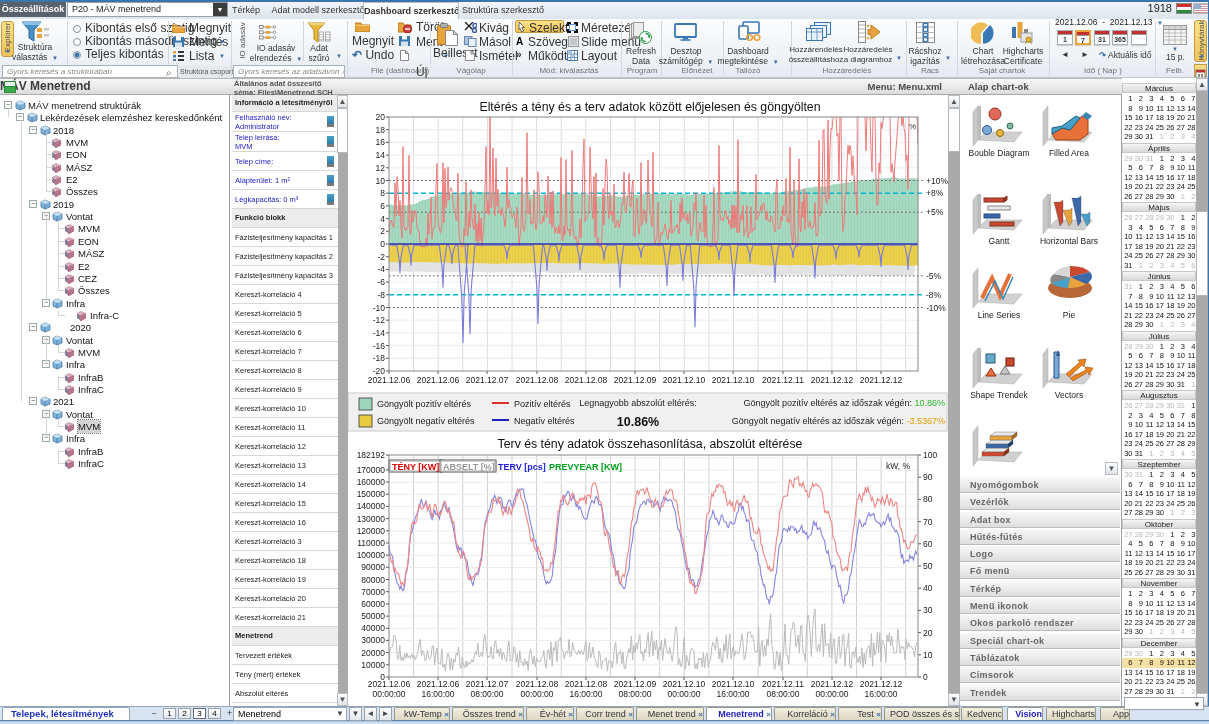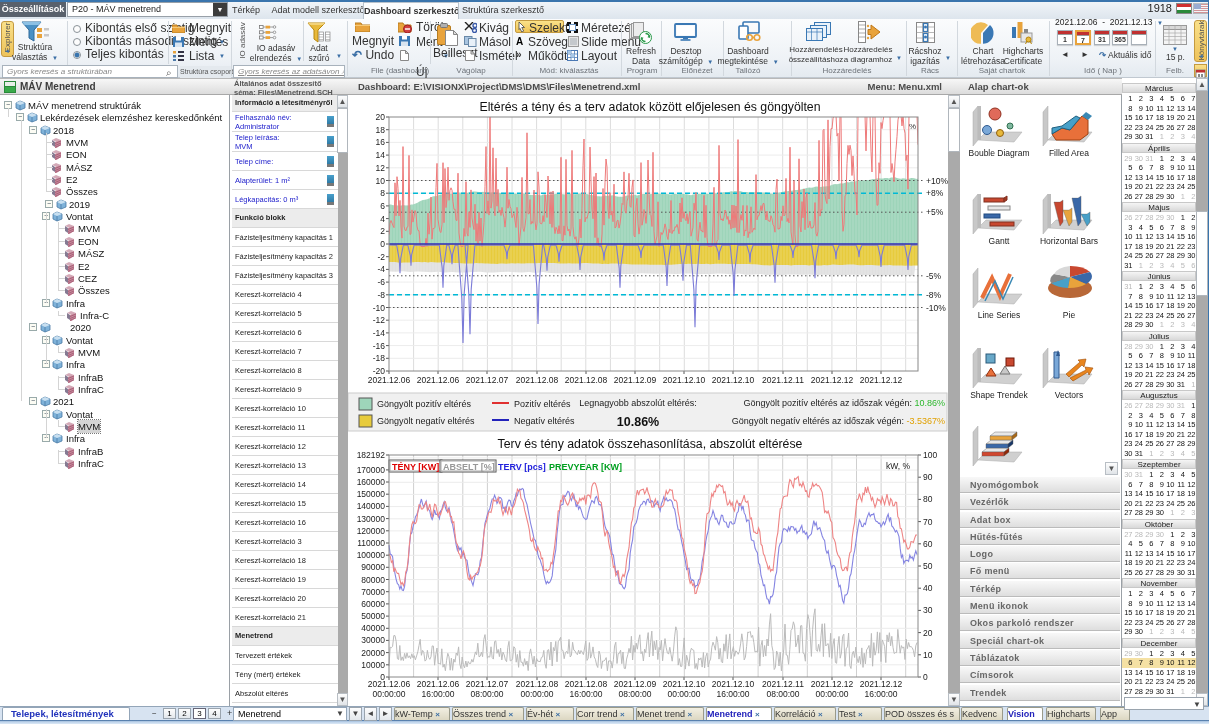--- a/index.html
+++ b/index.html
@@ -21,21 +21,21 @@
 .srch{top:65px;height:13px;background:#fff;border:1px solid #a8b2bc;font-size:8px;font-style:italic;color:#888;line-height:11px;padding-left:4px;outline:none}
 #exptab{left:1px;top:21px;width:13px;height:36px;background:linear-gradient(#f9e08a,#eec35a);border:1px solid #c49a40;border-radius:3px;font-size:7.5px;color:#444;text-align:center}
 #libtab{left:1194px;top:20px;width:13px;height:42px;background:linear-gradient(#f9e08a,#eec35a);border:1px solid #c49a40;border-radius:3px;font-size:7.5px;color:#444}
 .dd{color:#3a6ea5;font-size:6px}
 .radio{width:8px;height:8px;border:1px solid #8a9298;border-radius:50%;background:#fdfdfd;display:inline-block;vertical-align:-1px;margin-right:4px}
 .radio.on{background:radial-gradient(circle at 50% 50%,#3a75ad 0 2px,#fdfdfd 3px)}
 
 .phdr{background:linear-gradient(#f7f7f7,#dcdcdc);border-top:1px solid #b8b8b8;border-bottom:1px solid #a8a8a8;color:#3c3c3c;font-weight:bold}
 
 #treep{left:0;top:78px;width:230px;height:628px;background:#fff;border-right:1px solid #9aa0a6}
-#treehdr{left:0;top:78px;width:230px;height:17px;font-size:10px;line-height:15px;padding-left:20px;color:#3c3c3c}
+#treehdr{left:0;top:78px;width:230px;height:17px;font-size:12px;line-height:15px;color:#3c3c3c}
 .trow{position:absolute;height:13px;font-size:9.5px;color:#111;white-space:nowrap}
 .trow .lbl{position:absolute;top:0;line-height:13px}
 .pm{position:absolute;top:2px;width:8px;height:8px;background:#fcfcf4;border:1px solid #9aa;font-size:7px;line-height:6px;text-align:center;color:#345}
 .sel{background:#d4d4d4;outline:1px dotted #777}
 
 #panel2{left:230px;top:78px;width:118px;height:628px;background:#fff;border-right:1px solid #9aa0a6}
 #p2hdr{left:230px;top:78px;width:118px;height:17px;font-size:7.5px;line-height:8.5px;padding:1px 0 0 4px;color:#555}
 .p2i{position:absolute;left:232px;width:106px;border-bottom:1px solid #d8d8d8;font-size:7.5px;color:#222;padding-left:3px;overflow:hidden;white-space:nowrap}
 .p2h{background:#ececec;font-weight:bold;font-size:7.5px;color:#222}
 .p2b{color:#2222cc}
@@ -59,21 +59,21 @@
 #calin{left:1122px;top:82px;width:74px;height:616px;font-size:7.5px}
 .mh{background:linear-gradient(#f5f5f5,#d8d8d8);border:1px solid #c8c8c8;text-align:center;font-size:8px;height:10px;line-height:9px;color:#222;margin:1px 0}
 .cr{height:9.5px;display:flex}
 .cr span{width:10.5px;text-align:right;color:#111}
 .cr span.o{color:#b8b8b8}
 .cr.hl{background:#f5e1a4}
 #rblue{left:1208px;top:0;width:1px;height:724px;background:#3a75ad}
 
 #bottom{left:0;top:706px;width:1209px;height:18px;background:#d7e3f1;border-top:1px solid #93a5b8}
 #bstrip{left:0;top:720px;width:1209px;height:4px;background:linear-gradient(#2f5e94,#b8cfe8 40%,#dce9f6)}
-.btab{position:absolute;top:707px;height:13px;background:linear-gradient(#f2efe2,#dcd7c2);border:1px solid #9a9a8a;border-bottom:none;border-radius:2px 2px 0 0;font-size:9px;color:#333;line-height:12px;text-align:left}
+.btab{position:absolute;top:707px;height:13px;background:linear-gradient(#f2efe2,#dcd7c2);border:1px solid #9a9a8a;border-bottom:none;border-radius:2px 2px 0 0;font-size:9px;color:#333;line-height:12px;text-align:right}
 .btab .x{color:#3a6ea5;font-weight:bold;font-size:8px}
 .btab.bact{background:#fff;color:#2222bb;font-weight:bold}
 #lbtab{position:absolute;left:2px;top:707px;width:128px;height:13px;background:#fff;border:1px solid #93a5b8;border-bottom:none;border-radius:2px 2px 0 0;color:#2233bb;font-weight:bold;font-size:9.5px;line-height:12px;padding-left:8px}
 .pgn{position:absolute;top:709px;font-size:8px;color:#333}
 .pgb{position:absolute;top:708px;width:13px;height:11px;background:linear-gradient(#fdfdfd,#e4e8ec);border:1px solid #9aa4ae;font-size:8px;text-align:center;line-height:10px}
 #bcombo{position:absolute;left:233px;top:707px;width:114px;height:14px;background:#fff;border:1px solid #93a5b8;font-size:9px;line-height:12px;padding-left:4px}
 .vbtn{position:absolute;top:707px;width:13px;height:14px;background:linear-gradient(#fdfdfd,#e4e8ec);border:1px solid #9aa4ae;font-size:8px;text-align:center;line-height:12px;color:#444}
 .cald{width:16px;height:15px;background:#fff;border:1px solid #a8b0b8;font-size:7px;text-align:center;box-shadow:0 1px 1px rgba(0,0,0,.15)}
 .cald b{display:block;font-size:7px;font-weight:bold;line-height:9px;color:#333}
 .cald::before{content:"";display:block;height:3px;background:#c03030;border-bottom:1px solid #999}
@@ -164,21 +164,21 @@
     <g fill="#fff" stroke="#888" stroke-width=".7">
       <rect x="12" y="10" width="4.5" height="9"></rect>
       <rect x="18.5" y="10" width="4.5" height="9"></rect>
     </g>
     <g stroke="#999" stroke-width=".6">
       <path d="M12 12.5h4.5M12 15h4.5M12 17.5h4.5M18.5 12.5h4.5M18.5 15h4.5M18.5 17.5h4.5"></path>
     </g>
   </svg>
 <div class="rtxtc ab" style="left:303px;top:43px;width:32px">Adat<br>szűró</div>
 <div class="dd ab" style="left:336px;top:53px">▼</div>
-<input class="srch ab" style="left: 233px; width: 112px; text-decoration: underline;" value="Gyors keresés az adatsávon ⌕">
+<input class="srch ab" style="left: 233px; width: 112px;" value="Gyors keresés az adatsávon ⌕">
 <div class="gsep ab" style="left:347px"></div>
 <svg class="ab" style="left:355px;top:20px" width="15" height="12">
     <path d="M0 3h6l1 2h8v7H0z" fill="#e8a33c" stroke="#b87d20"></path>
     <path d="M0 5h15v1H0z" fill="#f6c976"></path>
   </svg>
 <div class="rtxt ab" style="left:352px;top:36px">Megnyit</div>
 <div class="rtxt ab" style="left:352px;top:50px"><span style="color:#3a6ea5;font-weight:bold">↶</span> Undo</div>
 <svg class="ab" style="left:398px;top:21px" width="14" height="12">
     <path d="M0 2h5l1 2h7v7H0z" fill="#e8a33c" stroke="#b87d20"></path>
     <circle cx="9.5" cy="8" r="4" fill="#d04040" stroke="#a02020"></circle>
@@ -448,21 +448,21 @@
   </div>
 <div class="trow" style="left:0;top:185px;width:230px">
     <svg width="11" height="11" viewBox="0 0 11 11" style="position:absolute;left:51px;top:1px">
       <path d="M1 3L5 1l5 2-4 2z" fill="#d4aab8"></path>
       <path d="M1 3v5l3 2V5z" fill="#857a92"></path>
       <path d="M4 5l6-2v5l-6 4z" fill="#c98c9c"></path>
       <path d="M4 6.5l6-2.5M4 8.5l6-2.5M4 10.3l6-2.5" stroke="#a8607a" stroke-width="1"></path>
     </svg>
     <span class="lbl" style="left:66px">Összes</span>
   </div>
-<div class="trow" style="left:16px;top:198px;width:230px">
+<div class="trow" style="left:0;top:198px;width:230px">
     <span class="pm" style="left:29px">−</span>
     <svg width="12" height="11" viewBox="0 0 12 11" style="position:absolute;left:39px;top:1px">
       <path d="M2 3l4-2 5 2v5l-5 2-4-2z" fill="#7fb2d9" stroke="#4a7aa4" stroke-width=".8"></path>
       <path d="M2 3l4 2 5-2-5-2z" fill="#c8dff0"></path>
       <path d="M6 5v5" stroke="#4a7aa4" stroke-width=".8"></path>
     </svg>
     <span class="lbl" style="left:53px">2019</span>
   </div>
 <div class="trow" style="left:0;top:210px;width:230px">
     <span class="pm" style="left:42px">−</span>
@@ -529,21 +529,21 @@
   </div>
 <div class="trow" style="left:0;top:297px;width:230px">
     <span class="pm" style="left:42px">−</span>
     <svg width="12" height="11" viewBox="0 0 12 11" style="position:absolute;left:51px;top:1px">
       <path d="M2 3l4-2 5 2v5l-5 2-4-2z" fill="#7fb2d9" stroke="#4a7aa4" stroke-width=".8"></path>
       <path d="M2 3l4 2 5-2-5-2z" fill="#c8dff0"></path>
       <path d="M6 5v5" stroke="#4a7aa4" stroke-width=".8"></path>
     </svg>
     <span class="lbl" style="left:66px">Infra</span>
   </div>
-<div class="trow" style="left:2px;top:309px;width:230px">
+<div class="trow" style="left:12px;top:309px;width:230px">
     <svg width="11" height="11" viewBox="0 0 11 11" style="position:absolute;left:64px;top:1px">
       <path d="M1 3L5 1l5 2-4 2z" fill="#d4aab8"></path>
       <path d="M1 3v5l3 2V5z" fill="#857a92"></path>
       <path d="M4 5l6-2v5l-6 4z" fill="#c98c9c"></path>
       <path d="M4 6.5l6-2.5M4 8.5l6-2.5M4 10.3l6-2.5" stroke="#a8607a" stroke-width="1"></path>
     </svg>
     <span class="lbl" style="left:78px">Infra-C</span>
   </div>
 <div class="trow" style="left:0;top:321px;width:230px">
     <span class="pm" style="left:29px">−</span>
@@ -785,21 +785,20 @@
   </div>
 <div class="p2i " style="top:684px;height:19px">
     <div style="padding-top:5px">Abszolút eltérés</div>
   </div>
 <div class="sb ab" style="left:338px;top:95px;width:11px;height:611px"></div>
 <div class="sbb" style="left:337px;top:95px;width:11px">▲</div>
 <div class="sbt" style="left:337px;top:108px;height:45px;width:11px"></div>
 <div class="sbg" style="left:338px;top:153px;width:10px;height:540px"></div>
 <div class="sbb" style="left:337px;top:693px;width:11px">▼</div>
 <div id="mainhdr" class="phdr ab">
-    <span style="position:absolute;left:10px">Dashboard: E:\VISIONX\Project\DMS\DMS\Files\Menetrend.xml</span>
     <span style="position:absolute;right:18px">Menu: Menu.xml</span>
   </div>
 <div id="main" class="ab">
 <svg width="600" height="611" viewBox="0 0 600 611" font-family="Liberation Sans, sans-serif">
 <defs>
         <clipPath id="c1clip">
           <rect x="41" y="22" width="529" height="254"></rect>
         </clipPath>
         <clipPath id="c1areas">
           <rect x="41" y="95" width="529" height="130"></rect>

